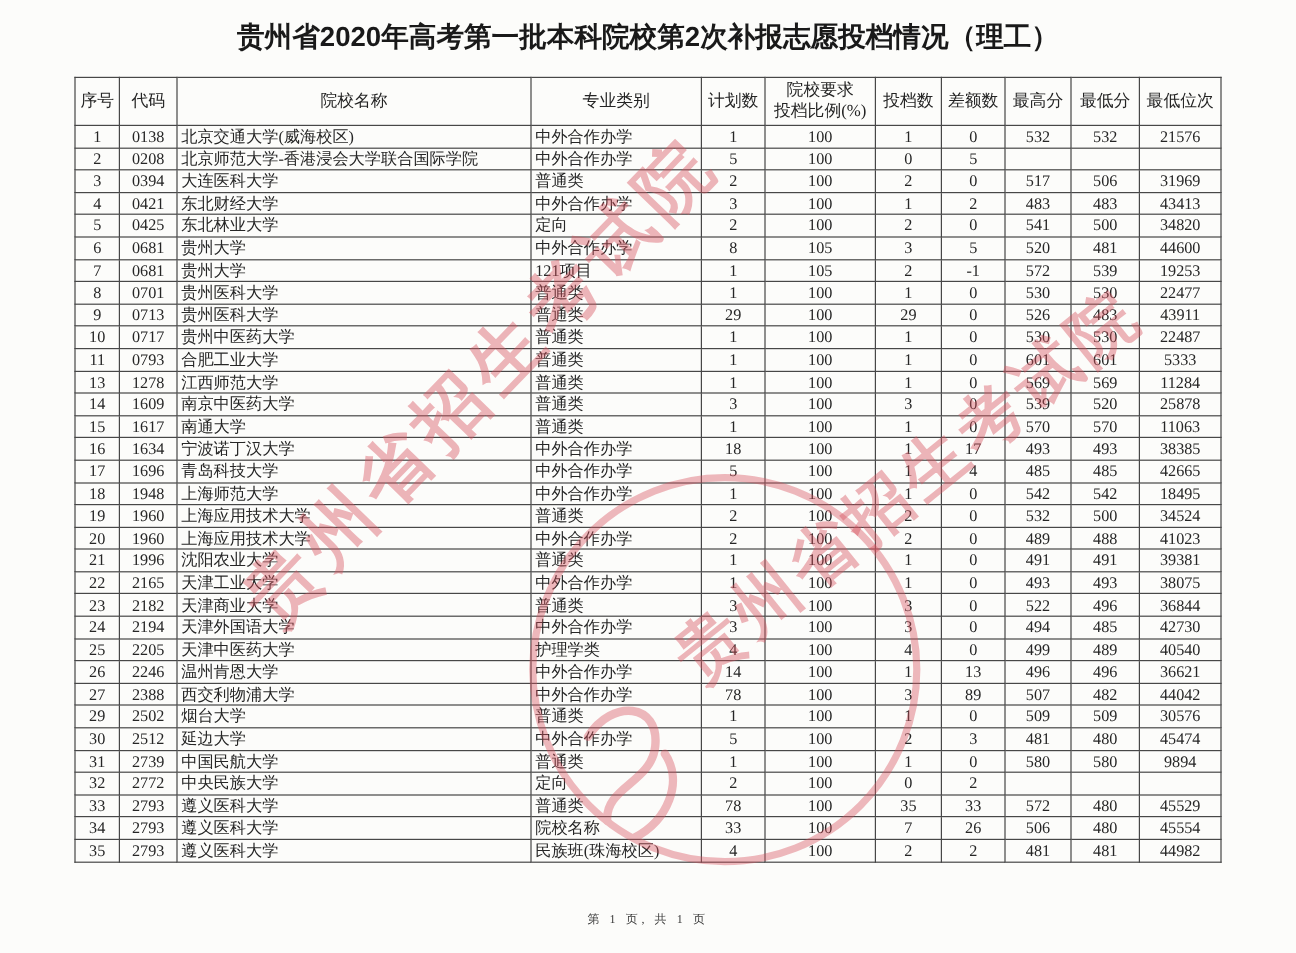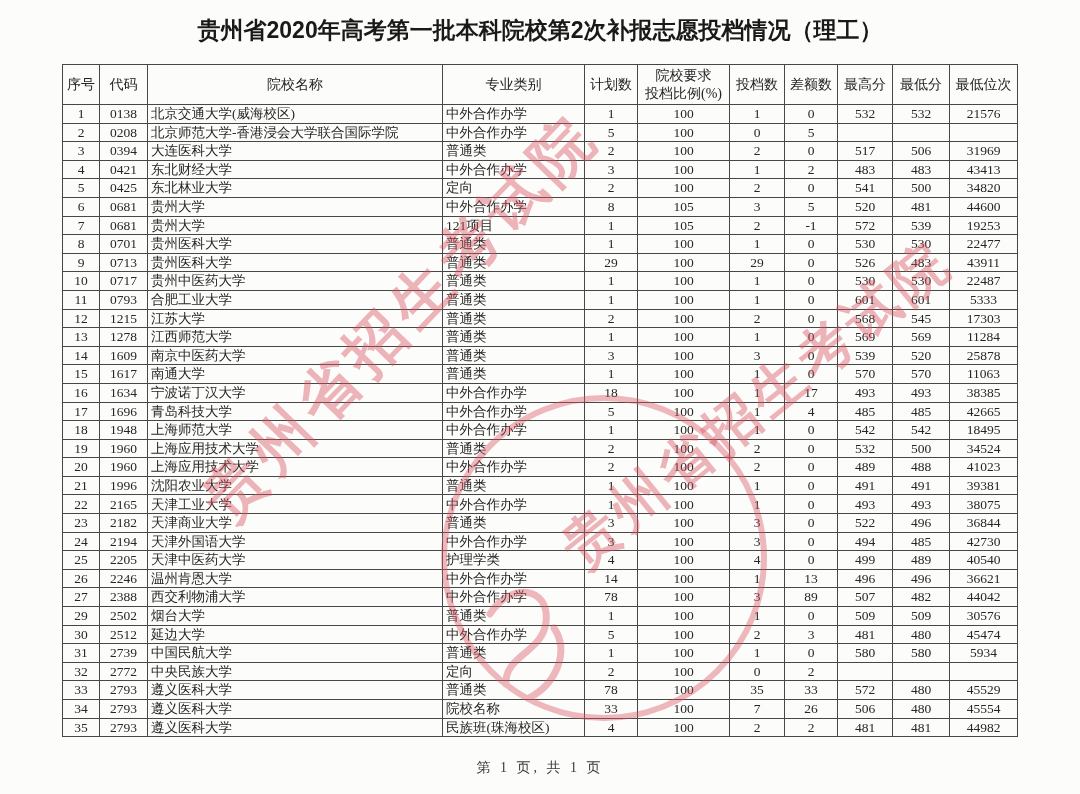--- a/index.html
+++ b/index.html
@@ -31,21 +31,21 @@
     white-space:pre-line;
   }
   .grid thead tr{height:36px;}
   .grid td{
     font-size:13.5px;height:17.6px;padding:0 3px;
     text-align:center;line-height:1.15;white-space:nowrap;color:#262626;
   }
   .grid td.left{text-align:left;}
   .footer{
     position:absolute;left:0;right:0;top:759px;
-    text-align:center;font-size:14px;color:#3a3a3a;letter-spacing:3px;
+    text-align:center;font-size:10px;color:#3a3a3a;letter-spacing:3px;
   }
   .watermark-layer{position:absolute;inset:0;pointer-events:none;}
   .wm{
     position:absolute;white-space:nowrap;
     font-family:"Liberation Serif","DejaVu Serif",serif;
     font-weight:bold;opacity:0.42;
   }
   .wm-a{left:401px;top:318px;font-size:60px;letter-spacing:7px;
     transform:translate(-50%,-50%) rotate(-46deg);}
   .wm-b{left:757px;top:405px;font-size:55px;letter-spacing:5px;
@@ -227,33 +227,20 @@
           <td class="left">普通类</td>
           <td>1</td>
           <td>100</td>
           <td>1</td>
           <td>0</td>
           <td>601</td>
           <td>601</td>
           <td>5333</td>
         </tr>
         <tr>
-          <td>12</td>
-          <td>1215</td>
-          <td class="left">江苏大学</td>
-          <td class="left">普通类</td>
-          <td>2</td>
-          <td>100</td>
-          <td>2</td>
-          <td>0</td>
-          <td>568</td>
-          <td>545</td>
-          <td>17303</td>
-        </tr>
-        <tr>
           <td>13</td>
           <td>1278</td>
           <td class="left">江西师范大学</td>
           <td class="left">普通类</td>
           <td>1</td>
           <td>100</td>
           <td>1</td>
           <td>0</td>
           <td>569</td>
           <td>569</td>
@@ -471,21 +458,21 @@
           <td>31</td>
           <td>2739</td>
           <td class="left">中国民航大学</td>
           <td class="left">普通类</td>
           <td>1</td>
           <td>100</td>
           <td>1</td>
           <td>0</td>
           <td>580</td>
           <td>580</td>
-          <td>5934</td>
+          <td>9894</td>
         </tr>
         <tr>
           <td>32</td>
           <td>2772</td>
           <td class="left">中央民族大学</td>
           <td class="left">定向</td>
           <td>2</td>
           <td>100</td>
           <td>0</td>
           <td>2</td>

